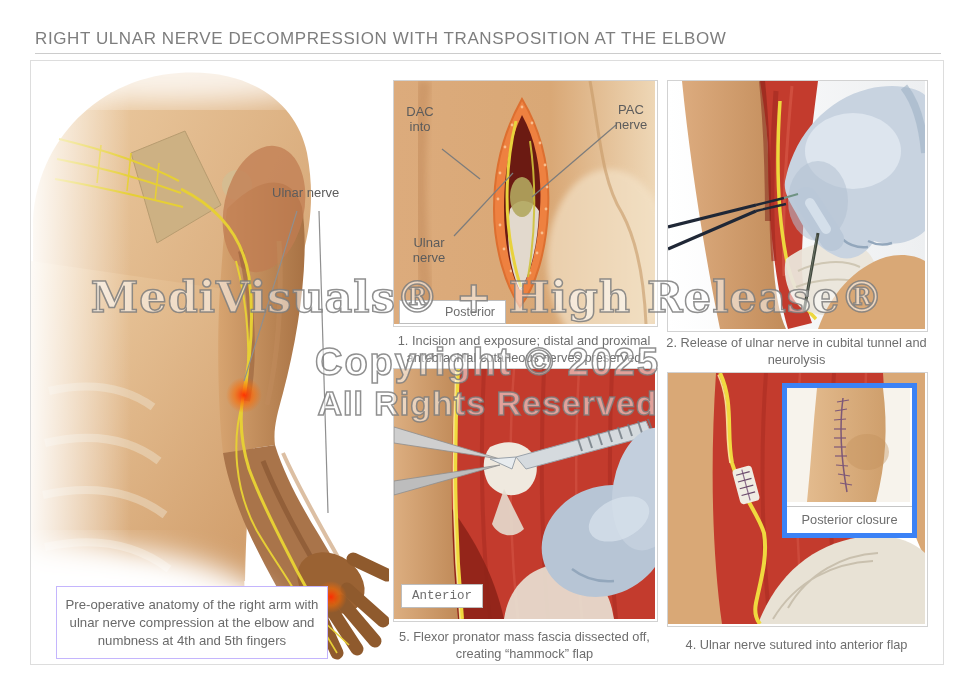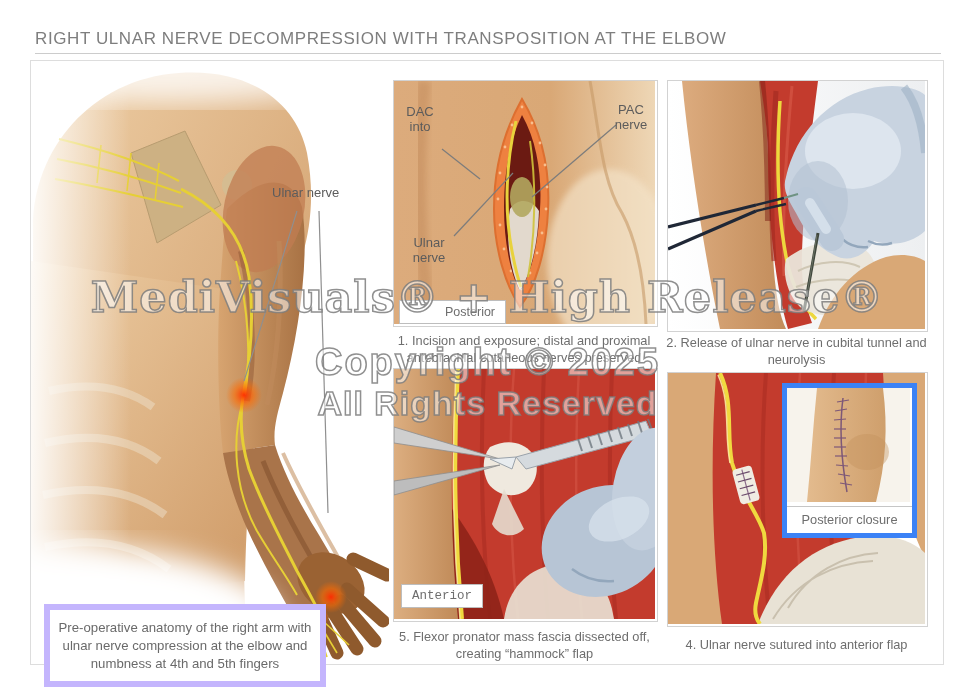--- a/index.html
+++ b/index.html
@@ -29,22 +29,22 @@
   #lbl-ulnar-main{left:272px;top:186px;width:90px;text-align:left;white-space:nowrap;}
   #lbl-dac{left:394px;top:105px;width:52px;}
   #lbl-pac{left:604px;top:87px;width:54px;margin-top:16px;}
   #lbl-ulnar-p1{left:400px;top:236px;width:58px;}
   
   .obox{background:#ffffff;border:1px solid #bdbdbd;color:#6e6e6e;font-size:12.5px;
         padding:4px 10px;text-align:center;}
   #obox-posterior{left:399px;top:300px;padding-left:45px;}
   #obox-anterior{left:401px;top:584px;font-family:Liberation Mono, monospace;}
   
-  #preop-box{left:44px;top:586px;width:258px;background:#ffffff;border:6px solid #c4b5fd;
-             padding:9px 6px;font-size:13.2px;line-height:1.35;color:#6a6a6a;text-align:center;margin-top:18px;}
+  #preop-box{left:56px;top:586px;width:258px;background:#ffffff;border:1px solid #c4b5fd;
+             padding:9px 6px;font-size:13.2px;line-height:1.35;color:#6a6a6a;text-align:center;}
   
   #inset{left:782px;top:383px;width:125px;background:#ffffff;border:5px solid #3b82f6;}
   #inset-label{height:26px;line-height:26px;border-top:1px solid #c6c6c6;text-align:center;
                font-size:12.8px;color:#6e6e6e;background:#ffffff;}
   
   .wm{left:0;width:100%;text-align:center;pointer-events:none;z-index:50;
       color:rgba(255,255,255,.52);-webkit-text-stroke:1.5px rgba(125,125,125,.85);
       font-weight:bold;}
   #wm1{top:272px;font-size:43px;font-family:"DejaVu Serif", serif;letter-spacing:1px;}
   #wm2{top:341px;font-size:38px;letter-spacing:2px;}

